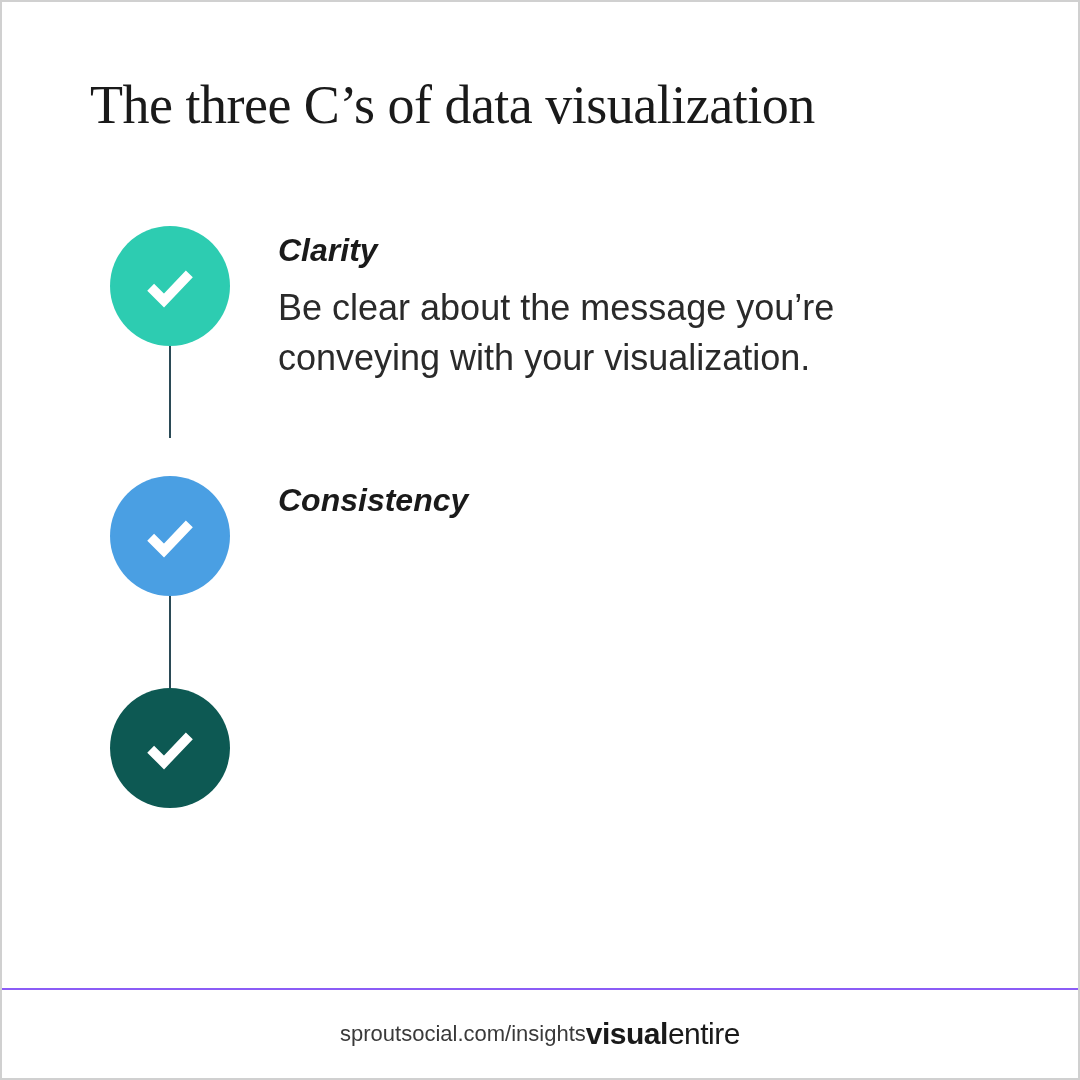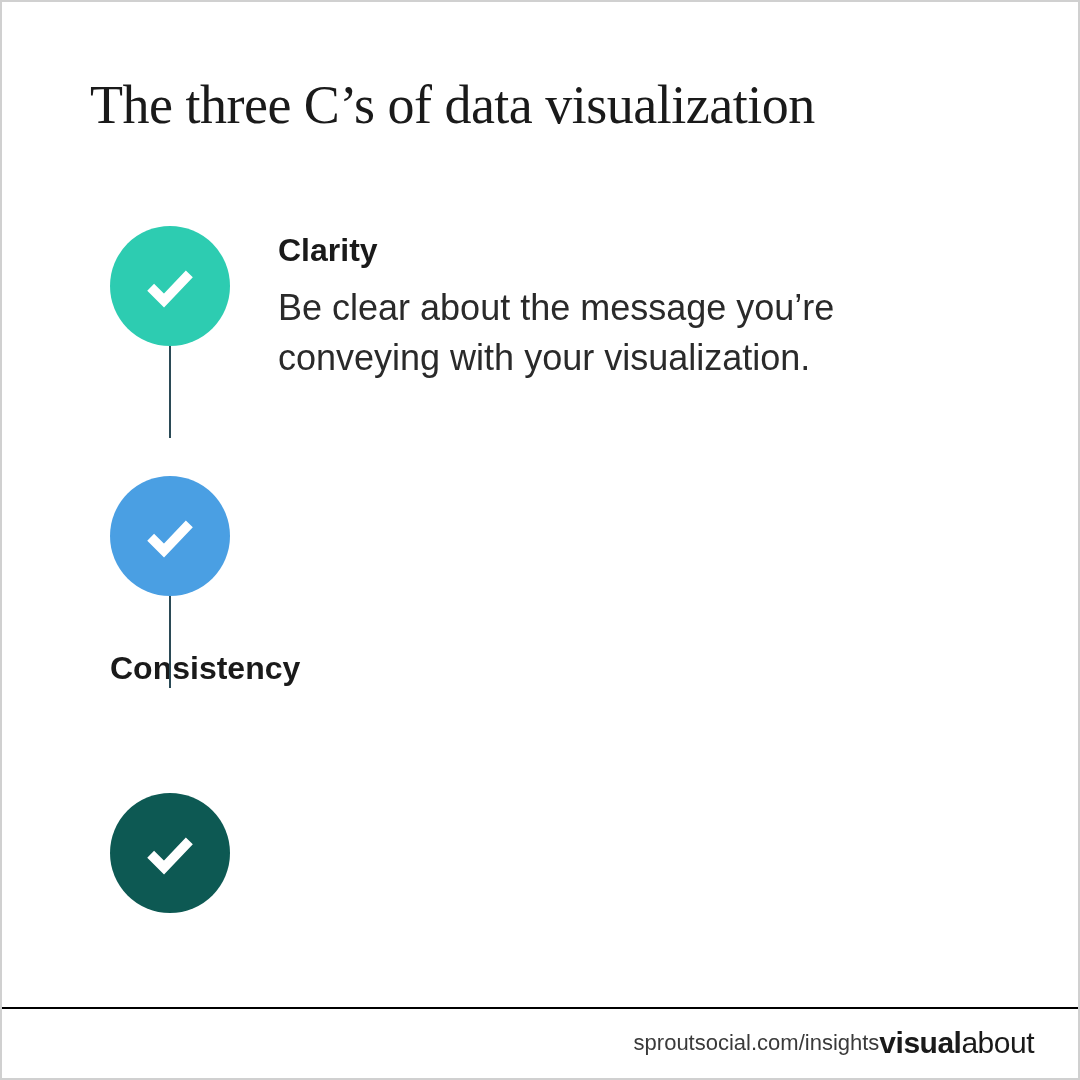--- a/index.html
+++ b/index.html
@@ -33,21 +33,21 @@
   .items {
     position: relative;
     padding-left: 20px;
   }
   .item {
     display: flex;
     align-items: flex-start;
     gap: 48px;
     position: relative;
   }
-  .item + .item { margin-top: 92px; flex-direction: column; }
+  .item + .item { margin-top: 92px; }
   .icon-col {
     position: relative;
     flex: 0 0 120px;
     display: flex;
     justify-content: center;
   }
   .connector {
     position: absolute;
     top: 120px;
     left: 50%;
@@ -70,35 +70,36 @@
   }
   .text-col {
     flex: 1;
     padding-top: 6px;
   }
   .item-title {
     font-size: 32px;
     font-weight: 700;
     color: #1a1a1a;
     margin-bottom: 14px;
+    font-style: italic;
   }
   .item-desc {
     font-size: 36px;
     line-height: 1.4;
     color: #2a2a2a;
     font-weight: 400;
     max-width: 620px;
   }
   .footer {
-    border-top: 2px solid #000000;
+    border-top: 2px solid #8b5cf6;
     height: 90px;
     padding: 0 44px;
     display: flex;
     align-items: center;
-    justify-content: flex-end;
+    justify-content: center;
   }
   .footer-url {
     font-size: 22px;
     color: #3a3a3a;
   }
   .brand {
     font-size: 30px;
     color: #1a1a1a;
     letter-spacing: -0.5px;
   }
@@ -154,16 +155,16 @@
         <div class="text-col">
         </div>
       </div>
 
     </div>
   </div>
 
   <div class="footer">
     <div class="footer-url">sproutsocial.com/insights</div>
     <div class="brand">
-      <span class="bold">visual</span><span class="light">about</span>
+      <span class="bold">visual</span><span class="light">entire</span>
     </div>
   </div>
 </div>
 
 </body></html>

